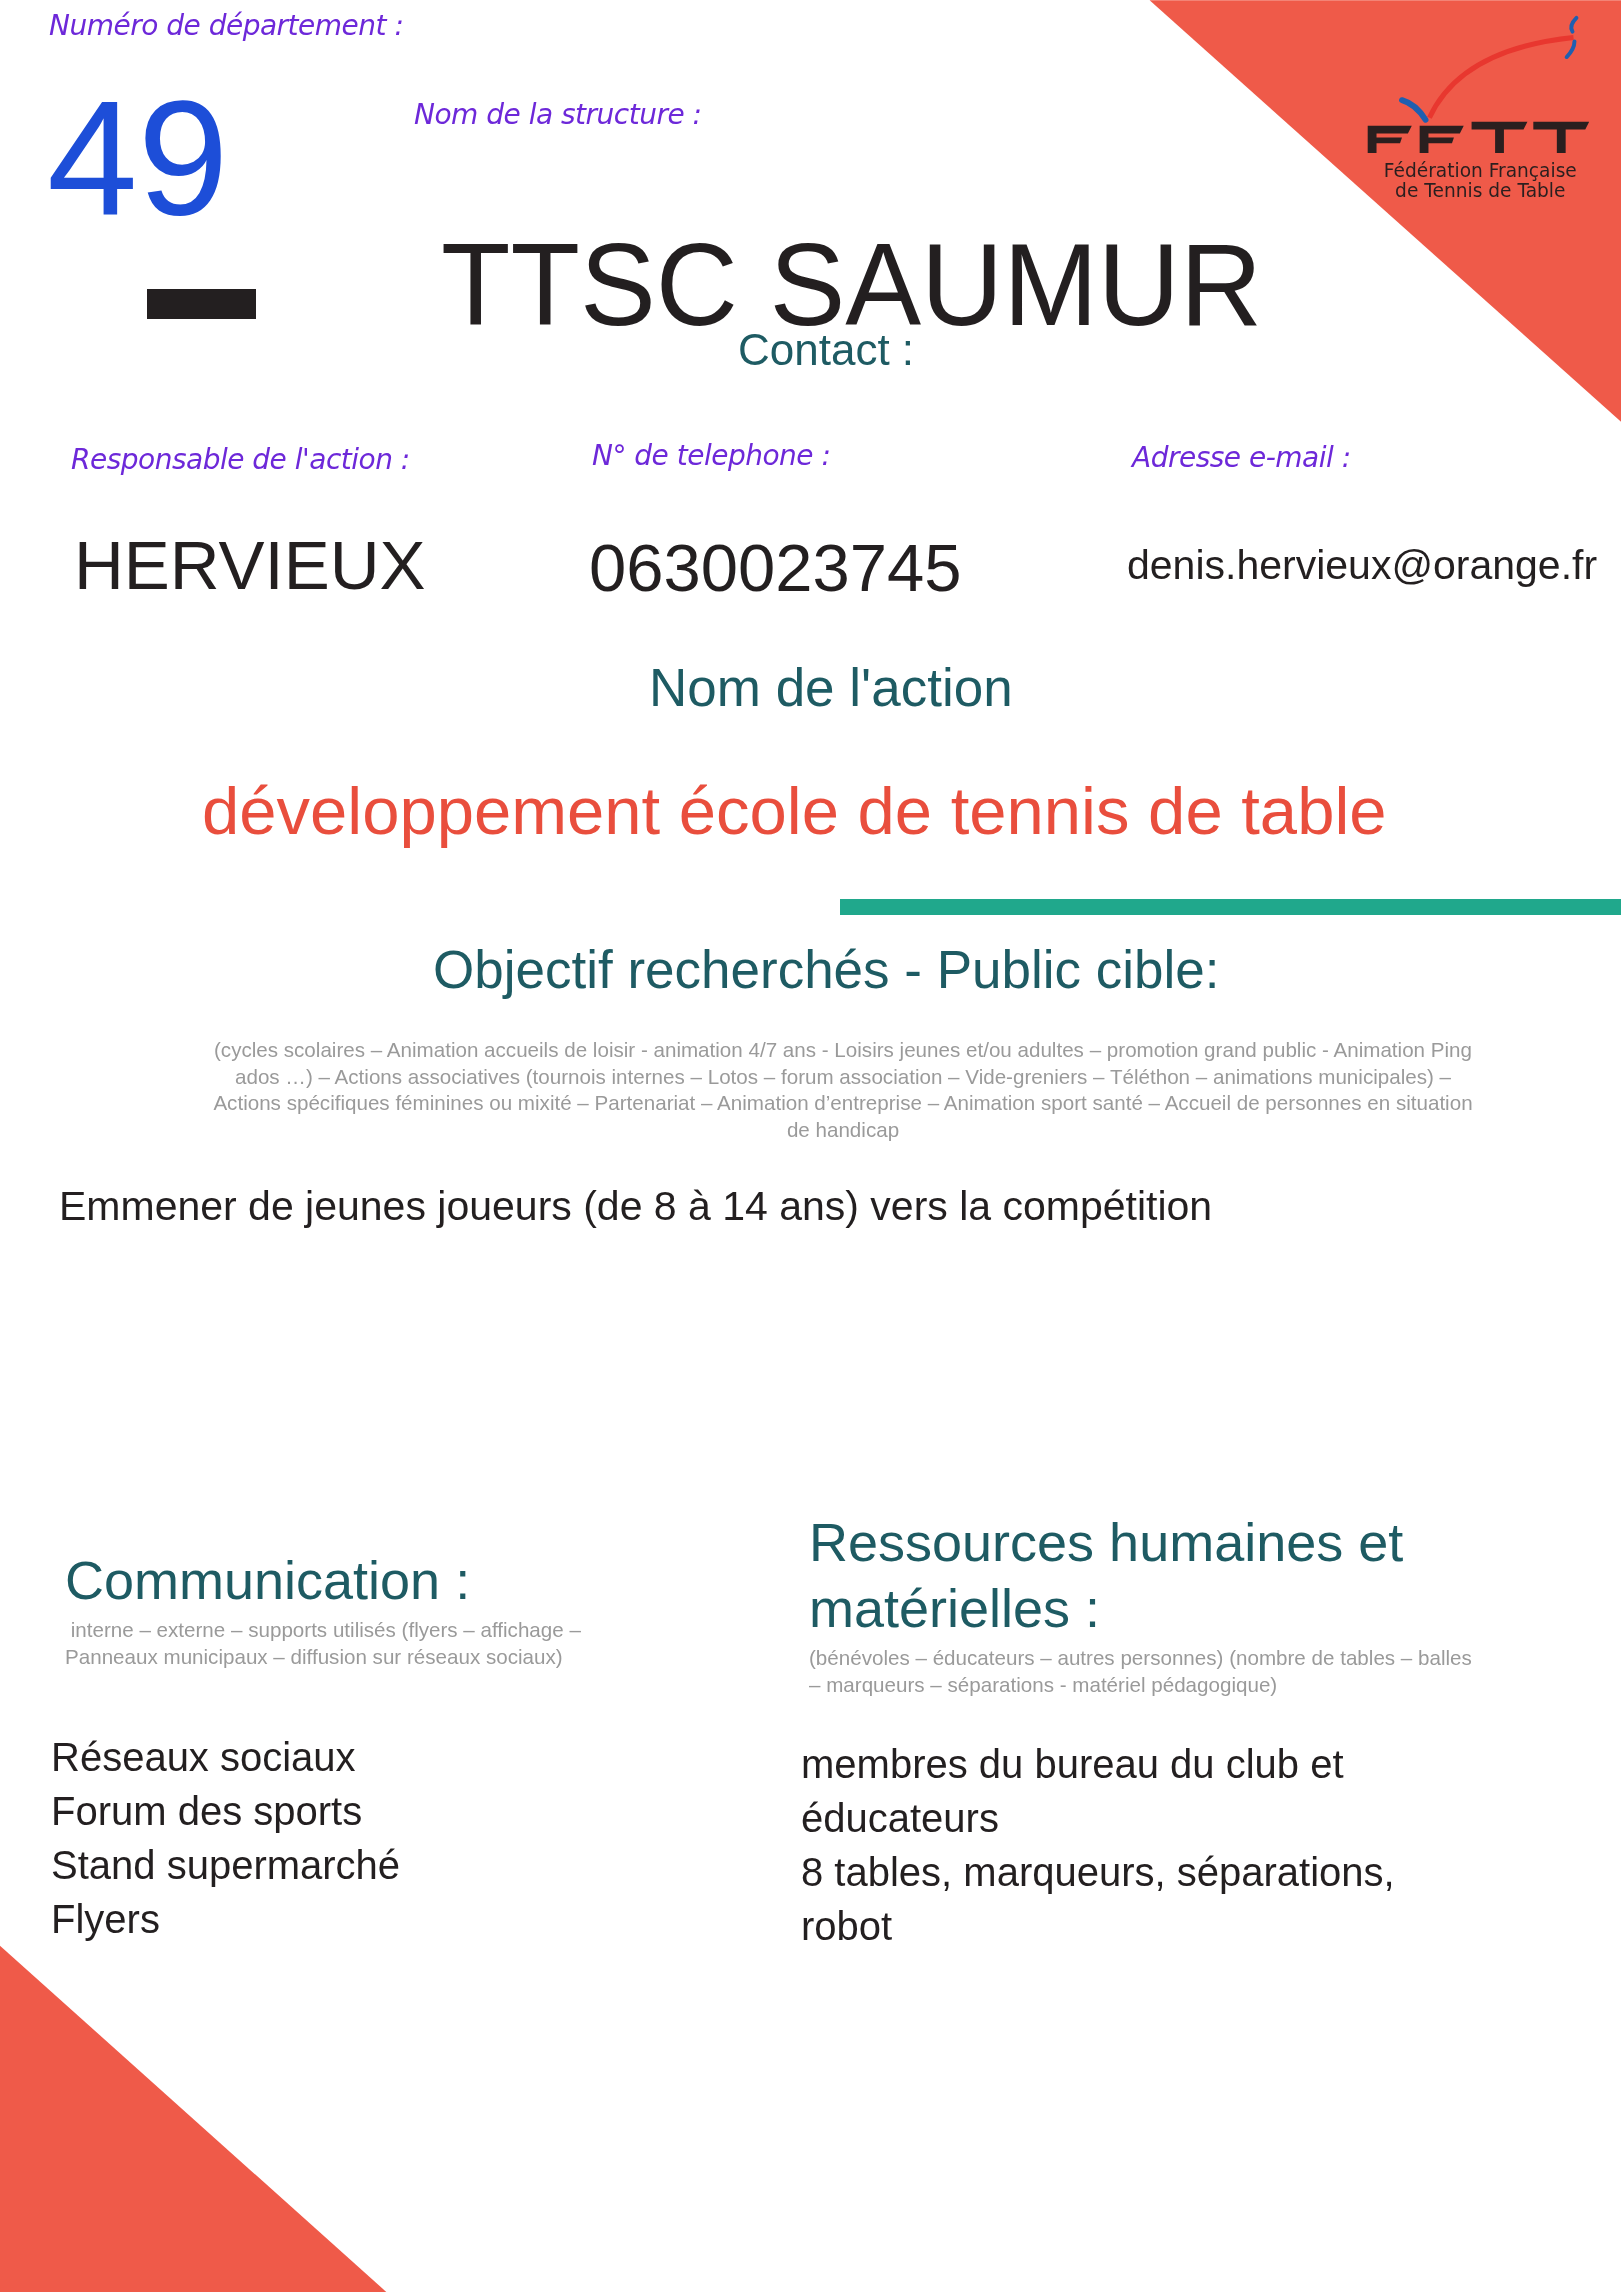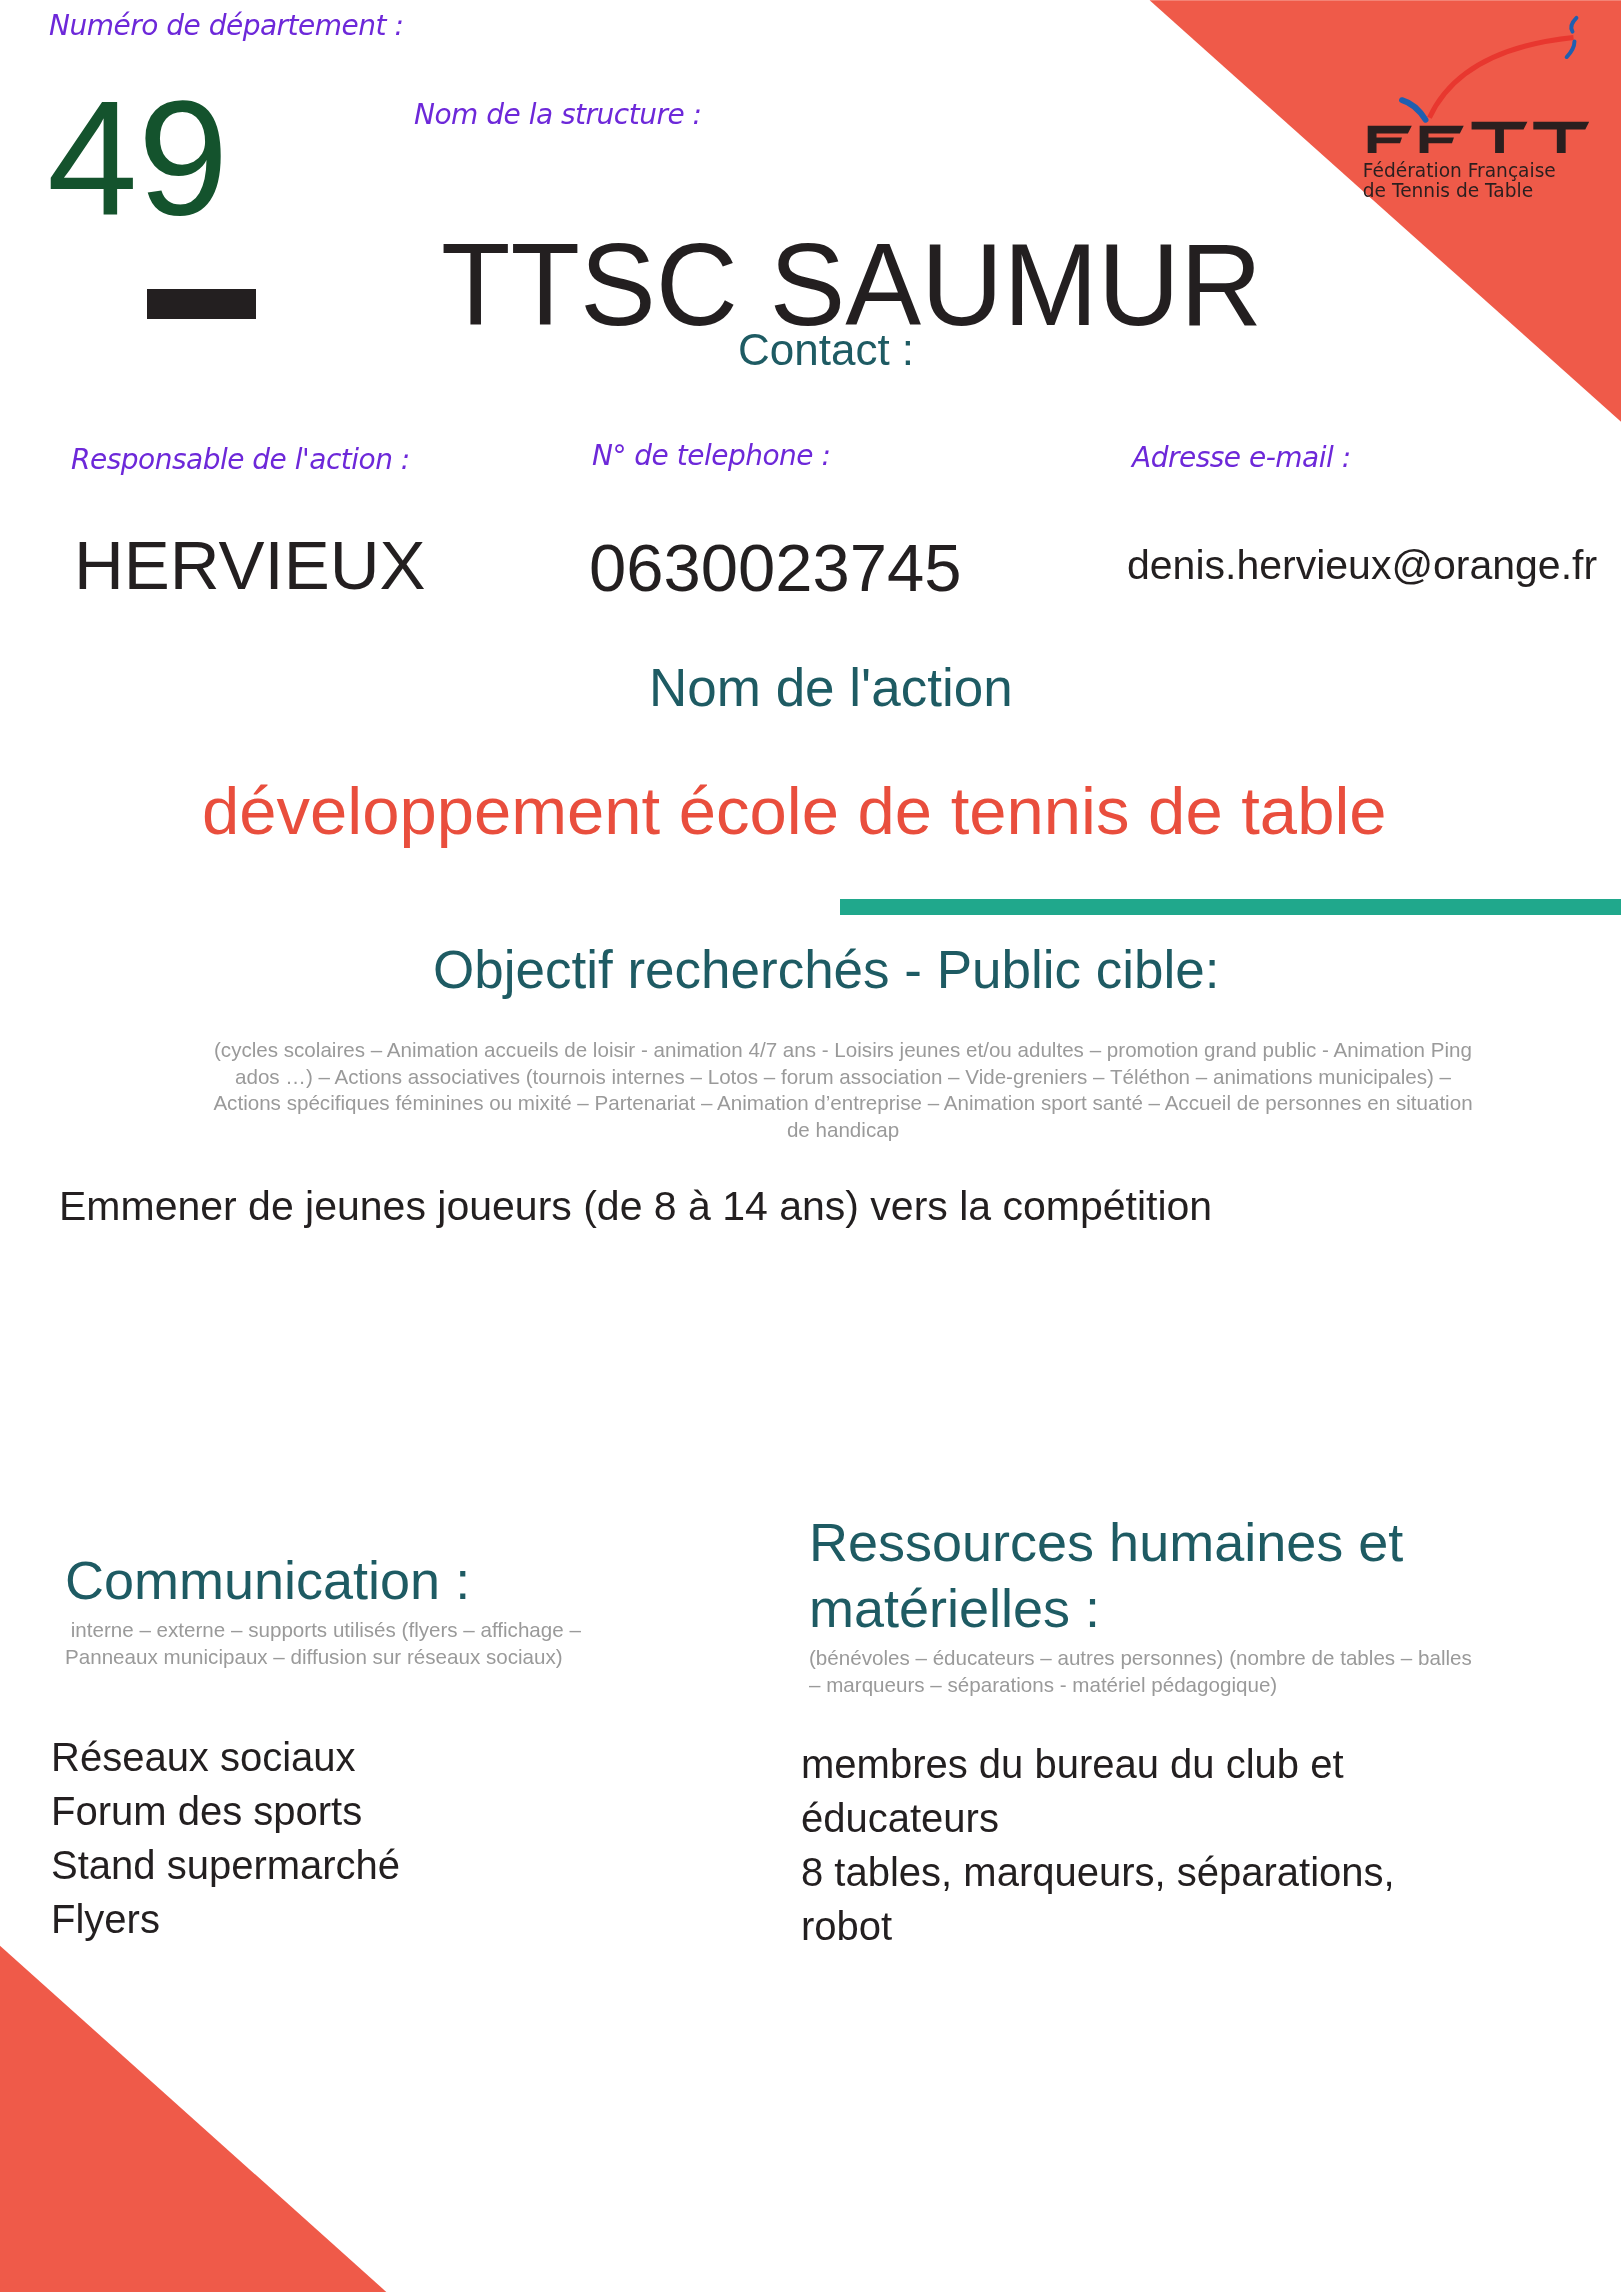--- a/index.html
+++ b/index.html
@@ -5,23 +5,23 @@
   html, body { margin: 0; padding: 0; background: #ffffff; }
   body { width: 1621px; height: 2293px; position: relative; overflow: hidden;
          font-family: "Liberation Sans", "DejaVu Sans", sans-serif; color: #231f20; }
   .abs { position: absolute; white-space: nowrap; }
   .tri { position: absolute; }
   .label-it { font-family: "DejaVu Sans", "Liberation Sans", sans-serif; font-style: italic;
               color: #6d28d9; letter-spacing: -0.5px; }
   .teal { color: #1e5b63; }
   .hint { color: #9a9a9a; font-size: 20.6px; line-height: 26.5px; }
   .body-val { color: #231f20; }
-  #dept-number { color: #14532d; }
+  #dept-number { color: #1d4ed8; }
   #action-name { color: #e94e3d; }
-  .logo-text { color: #2a1f1f; font-family: "DejaVu Sans", sans-serif; 
+  .logo-text { color: #2a1f1f; font-family: "DejaVu Sans", sans-serif; text-align: center;
                font-size: 18.6px; line-height: 20.6px; }
 </style>
 </head>
 <body>
 
 <svg class="tri" style="left:0;top:0;" width="1621" height="2293" viewBox="0 0 1654 2339">
   <polygon points="1173,0 1654,0 1654,430" fill="#ef5a49"></polygon>
   <polygon points="0,1985 0,2339 395,2339" fill="#ef5a49"></polygon>
 </svg>
 

